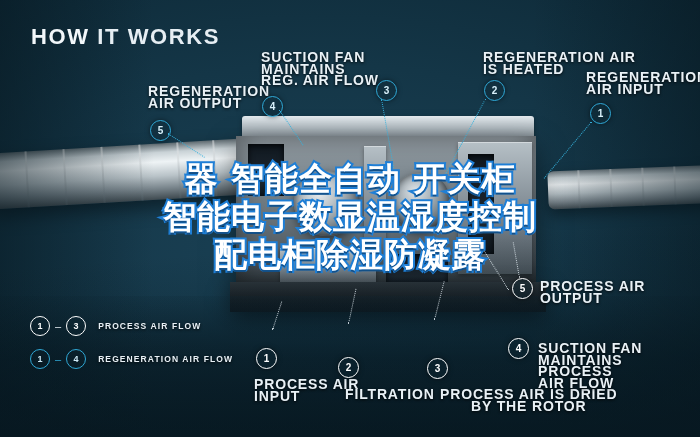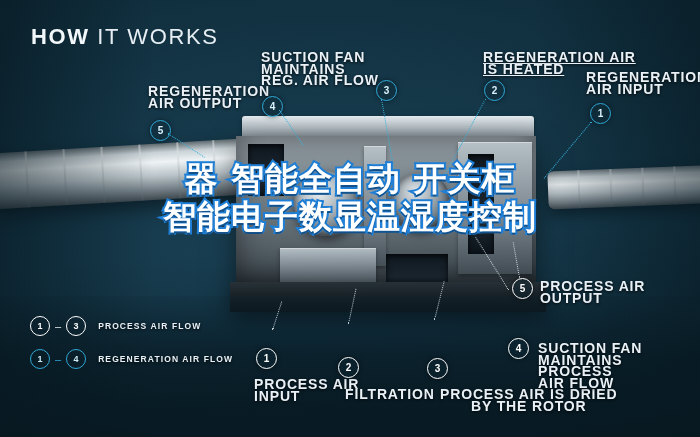--- a/index.html
+++ b/index.html
@@ -21,21 +21,21 @@
       linear-gradient(90deg, rgba(6,22,30,0.55) 0%, rgba(6,22,30,0) 22%, rgba(6,22,30,0) 76%, rgba(6,22,30,0.5) 100%);
     pointer-events:none;
   }
 
   
   .title{
     position:absolute;left:31px;top:24px;
     font-size:22px;letter-spacing:1.6px;color:#f2f7fa;white-space:nowrap;
   }
   .title .b{font-weight:700;}
-  .title .l{font-weight:400;color:#e6eef3;}
+  .title .l{font-weight:700;color:#e6eef3;}
 
   
   .art{position:absolute;inset:0;}
 
   
   .duct-left{
     position:absolute;left:-14px;top:146px;width:262px;height:56px;
     border-radius:8px;
     background:
       linear-gradient(180deg,#5e6a70 0%,#c9d2d6 16%,#eef3f5 33%,#b9c3c8 58%,#79858c 80%,#3f4a50 100%);
@@ -223,21 +223,21 @@
       <i></i>
     </div>
 
   <div class="cl cy" style="left:376px;top:80px;">
     <div class="bub">3</div>
   </div>
   <div class="leader cy" style="left:382px;top:99px;width:76px;transform:rotate(80deg);">
       <i></i>
     </div>
 
-  <div class="lbl" style="left:483px;top:52px;text-decoration:underline;">REGENERATION AIR
+  <div class="lbl" style="left:483px;top:52px;">REGENERATION AIR
 IS HEATED</div>
   <div class="cl cy" style="left:484px;top:80px;">
     <div class="bub">2</div>
   </div>
   <div class="leader cy" style="left:486px;top:99px;width:92px;transform:rotate(118deg);">
       <i></i>
     </div>
 
   <div class="lbl" style="left:586px;top:72px;">REGENERATION
 AIR INPUT</div>
@@ -306,15 +306,16 @@
       <div class="mini">1</div>
       <div class="dash">–</div>
       <div class="mini">4</div>
       <div class="legend-txt">REGENERATION AIR FLOW</div>
     </div>
   </div>
 
   <div class="overlay">
     <span>器 智能全自动 开关柜</span>
     <span>智能电子数显温湿度控制</span>
+    <span>配电柜除湿防凝露</span>
   </div>
 
 </div>
 
 </body></html>

